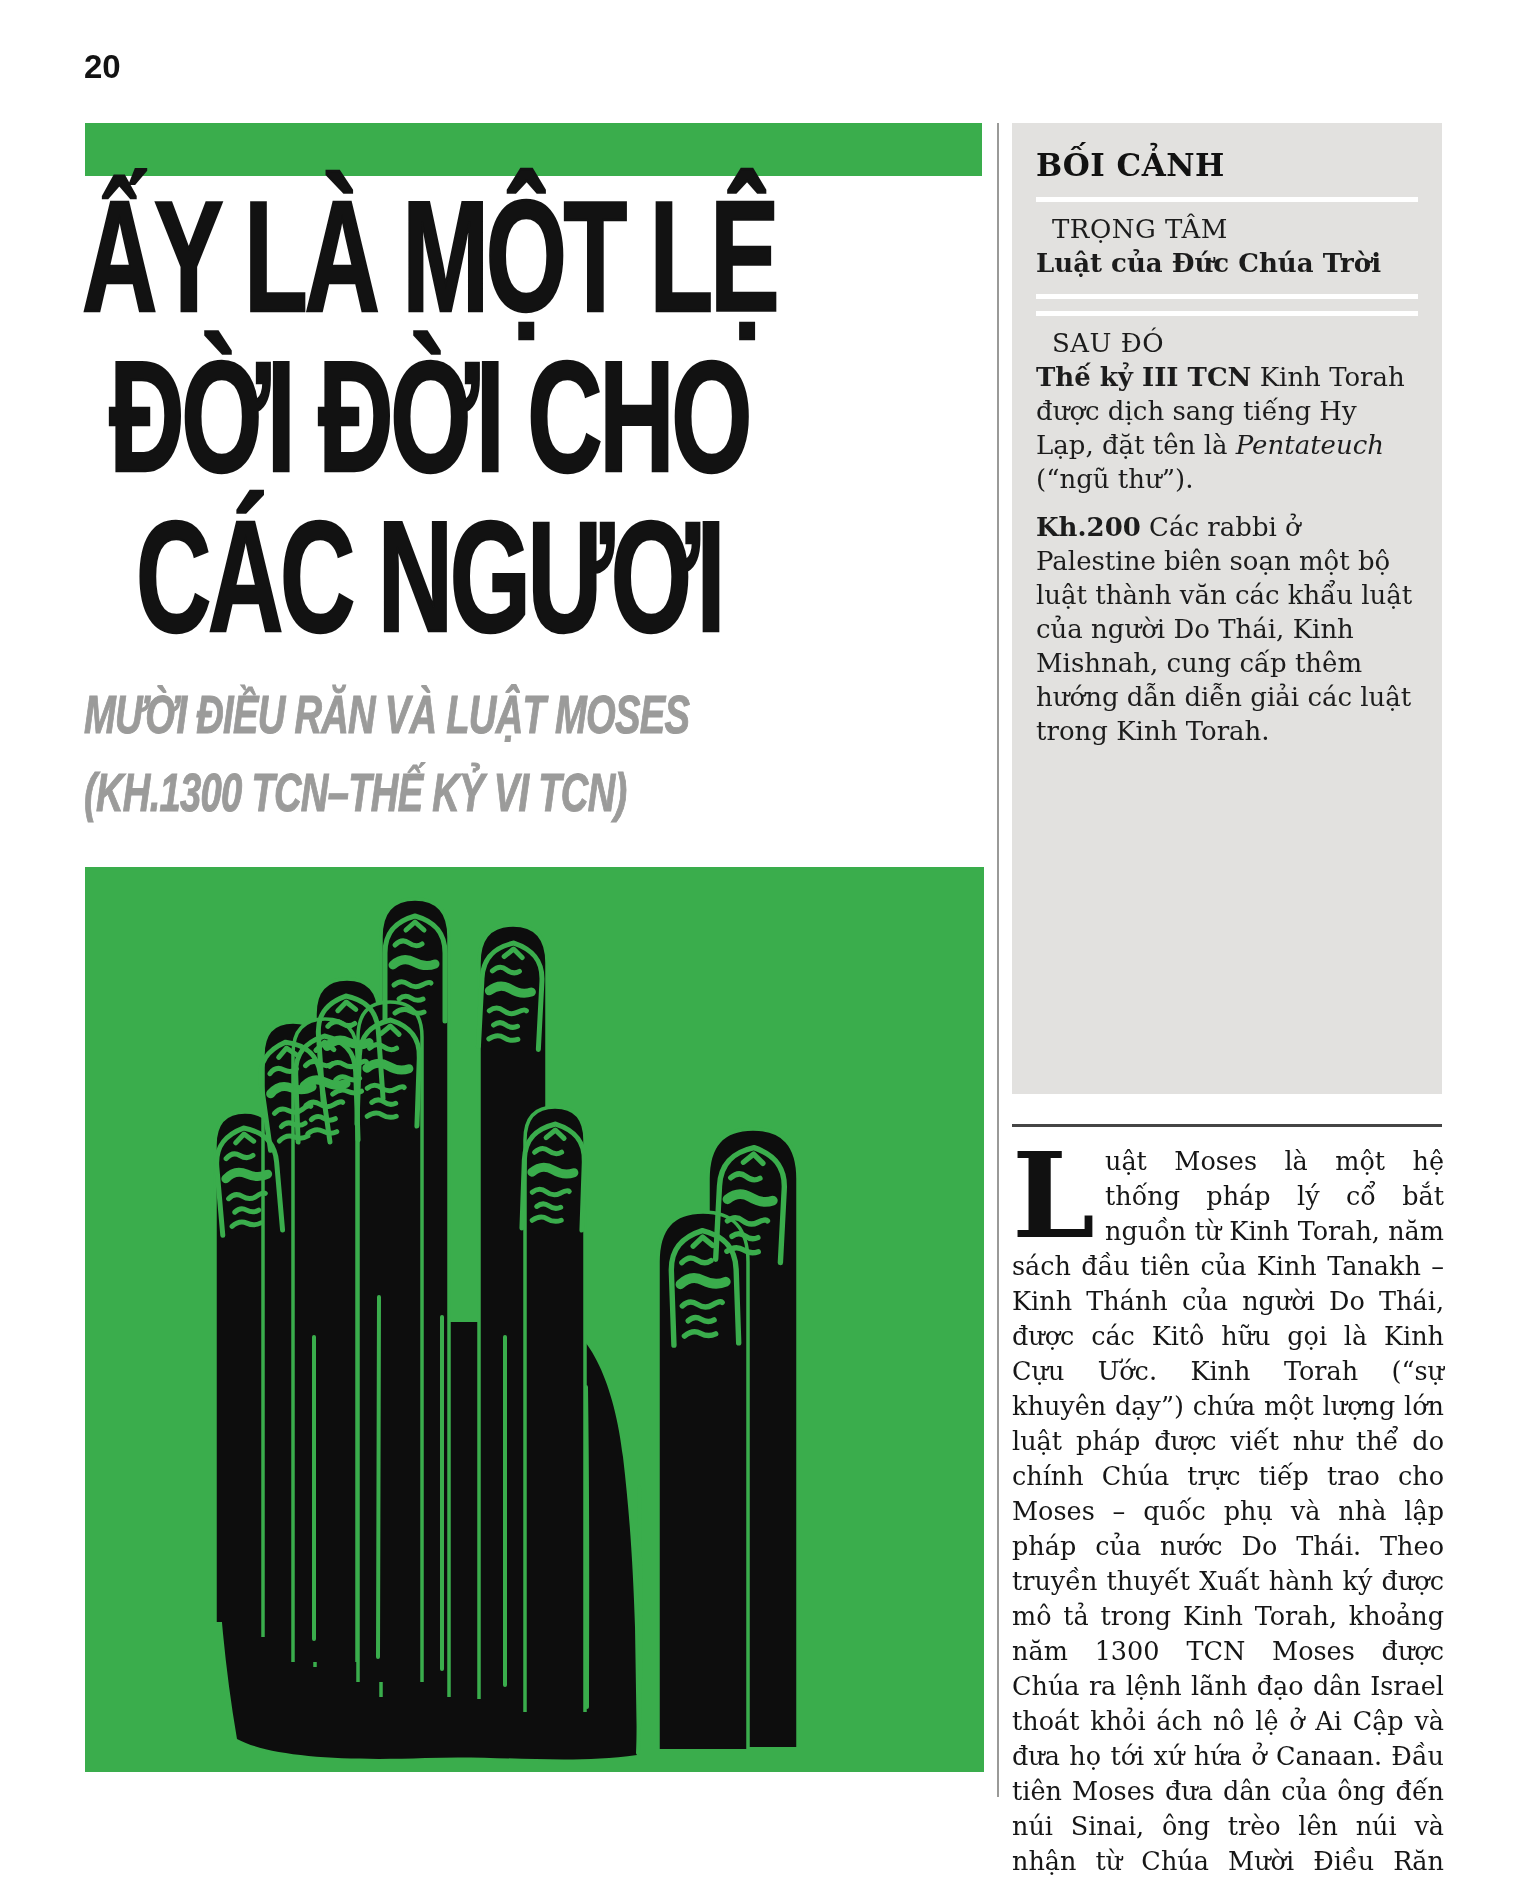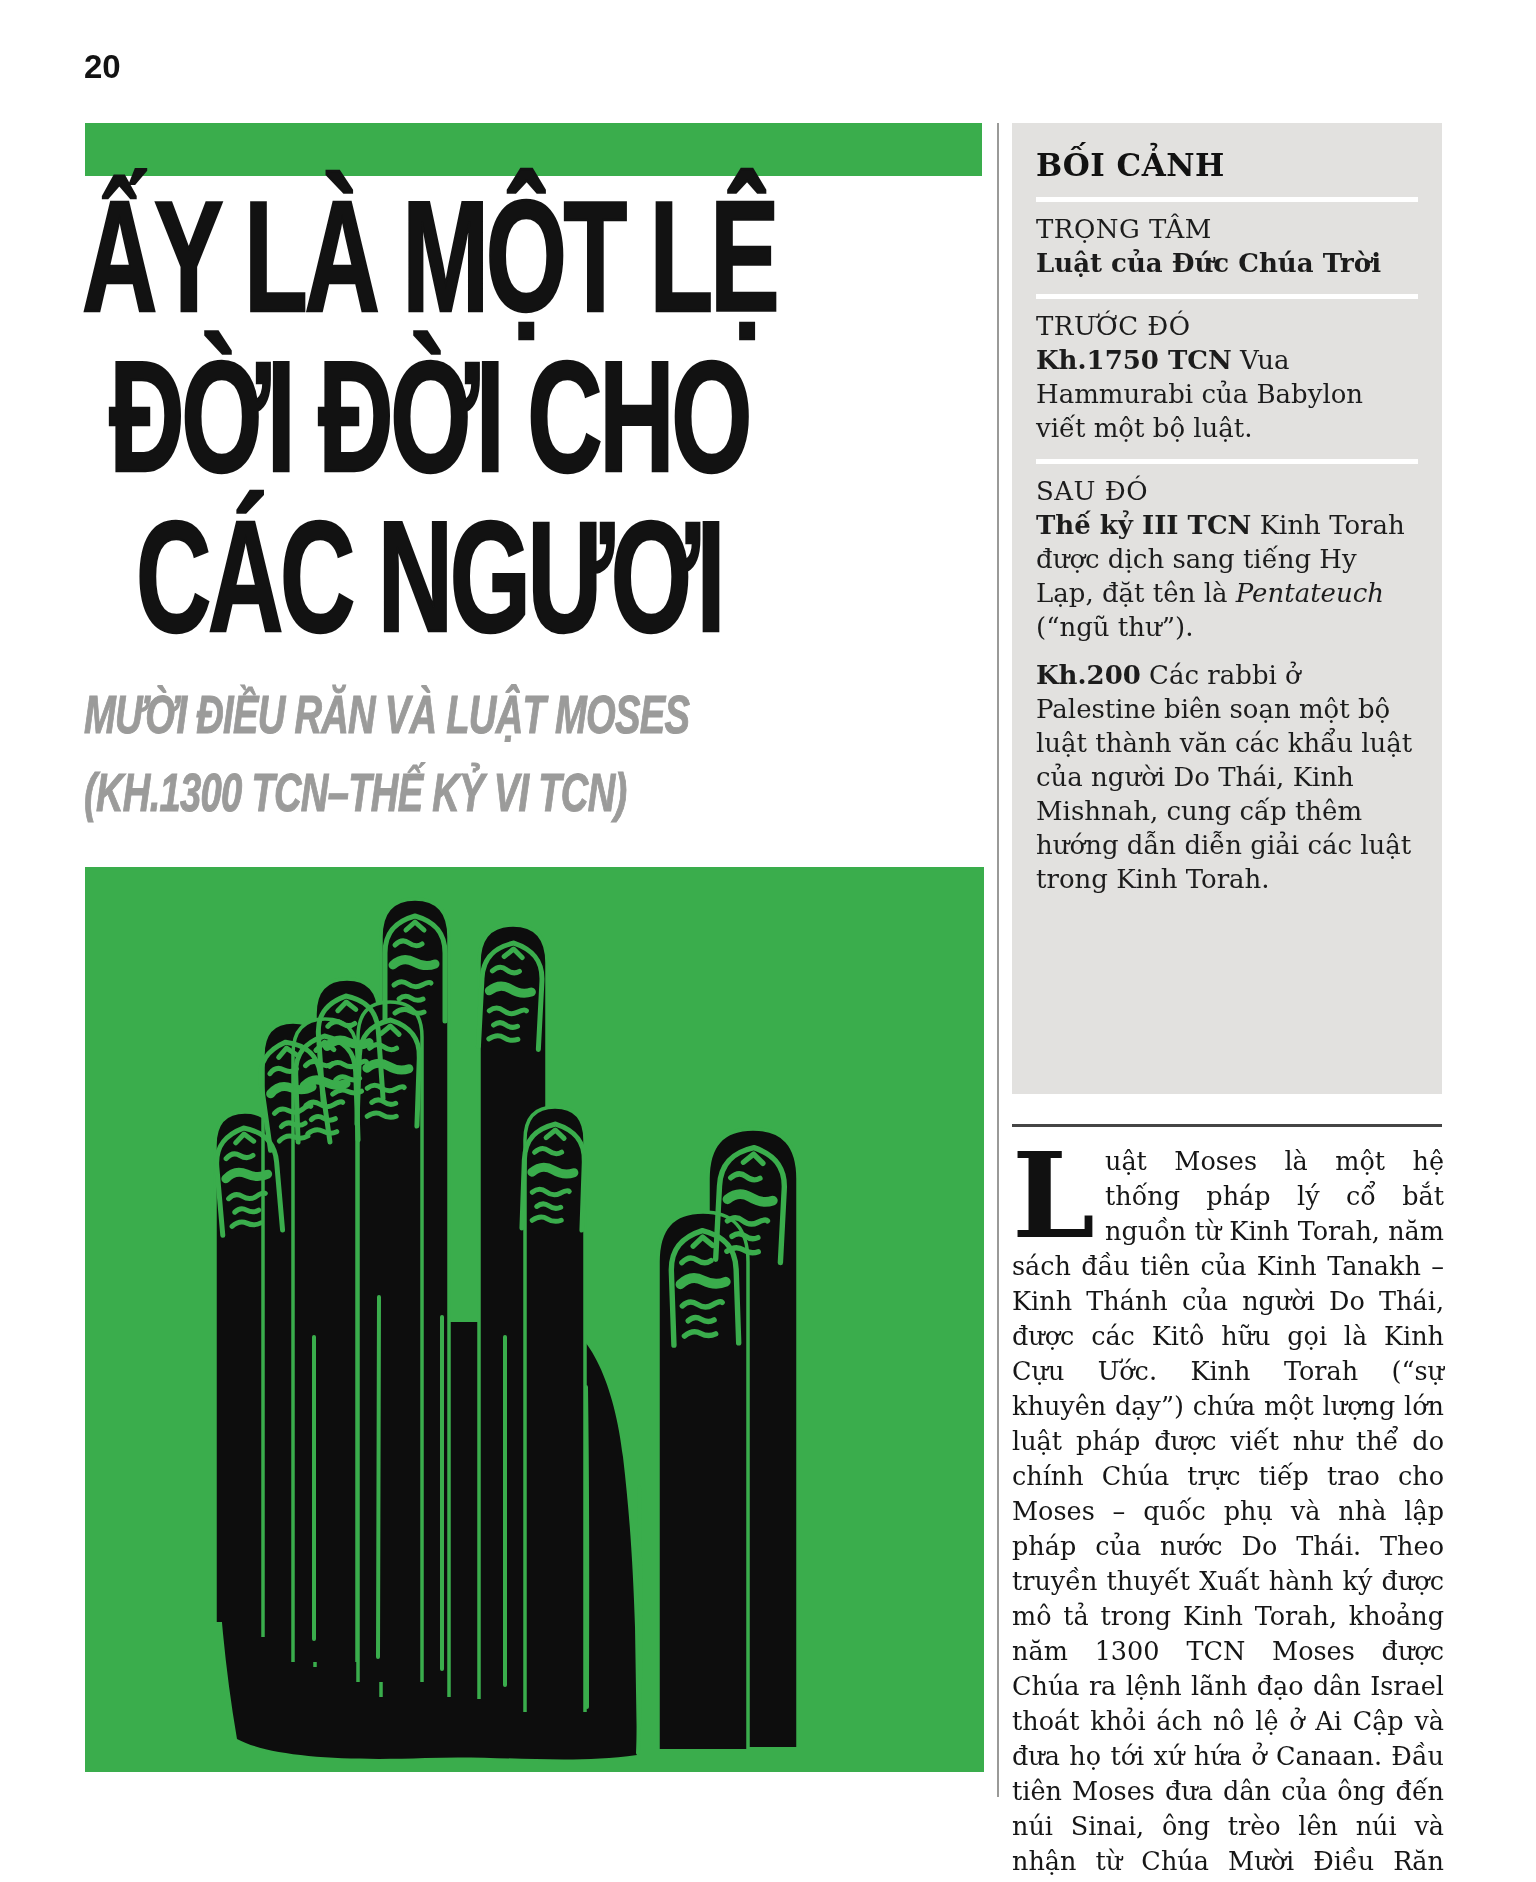--- a/index.html
+++ b/index.html
@@ -36,21 +36,21 @@
   #column-rule{left:997px;top:123px;width:2px;height:1674px;background:#9a9a98;}
 
   
   #sidebar{left:1012px;top:123px;width:430px;height:971px;background:#e2e1df;
            box-sizing:border-box;padding:18px 24px 16px 24px;overflow:hidden;
            font-family:"DejaVu Serif","Liberation Serif",serif;}
   #sidebar h2{margin:6px 0 14px 0;font-size:31px;letter-spacing:0.5px;
               font-weight:700;color:#121212;}
   .side-rule{height:5px;background:#ffffff;margin:0 0 12px 0;}
   .side-section{margin-bottom:14px;}
-  .side-label{font-size:26px;color:#1c1c1c;letter-spacing:0.5px;margin:2px 0 2px 0;}
+  .side-label{font-size:26px;color:#1c1c1c;letter-spacing:0.5px;margin:2px 0 2px 16px;}
   .side-par{margin:0 0 14px 0;font-size:26px;line-height:34px;color:#1c1c1c;}
   .side-par b{font-weight:700;}
   .side-par i{font-style:italic;}
 
   
   #article-rule{left:1012px;top:1124px;width:430px;height:3px;background:#454545;}
 
   
   #article{left:1012px;top:1144px;width:432px;font-family:"DejaVu Serif","Liberation Serif",serif;
            font-size:25.5px;line-height:35px;color:#161616;text-align:justify;}
@@ -139,24 +139,20 @@
 
 <aside class="abs" id="sidebar">
   <h2>BỐI CẢNH</h2>
   <div id="sidebar-sections">
       <div class="side-rule"></div>
       <div class="side-section">
         <div class="side-label">TRỌNG TÂM</div>
         <p class="side-par"><b>Luật của Đức Chúa Trời</b></p>
       </div>
       <div class="side-rule"></div>
-      <div class="side-section">
-        <div class="side-label">TRƯỚC ĐÓ</div>
-        <p class="side-par"><b>Kh.1750 TCN</b> Vua Hammurabi của Babylon viết một bộ luật.</p>
-      </div>
       <div class="side-rule"></div>
       <div class="side-section">
         <div class="side-label">SAU ĐÓ</div>
         <p class="side-par"><b>Thế kỷ III TCN</b> Kinh Torah được dịch sang tiếng Hy Lạp, đặt tên là <i>Pentateuch</i> (“ngũ thư”).</p>
         <p class="side-par"><b>Kh.200</b> Các rabbi ở Palestine biên soạn một bộ luật thành văn các khẩu luật của người Do Thái, Kinh Mishnah, cung cấp thêm hướng dẫn diễn giải các luật trong Kinh Torah.</p>
       </div>
     </div>
 </aside>
 
 <div class="abs" id="article-rule"></div>

